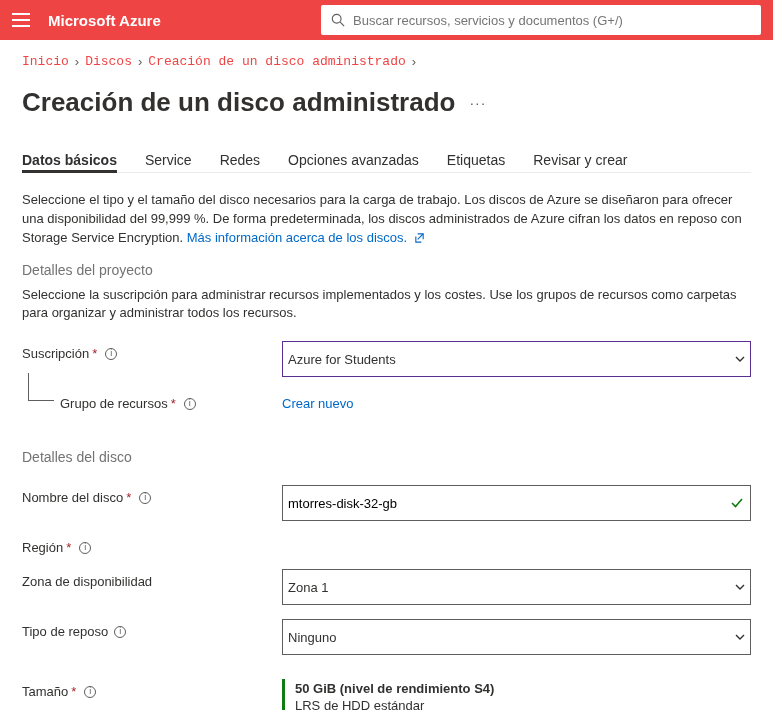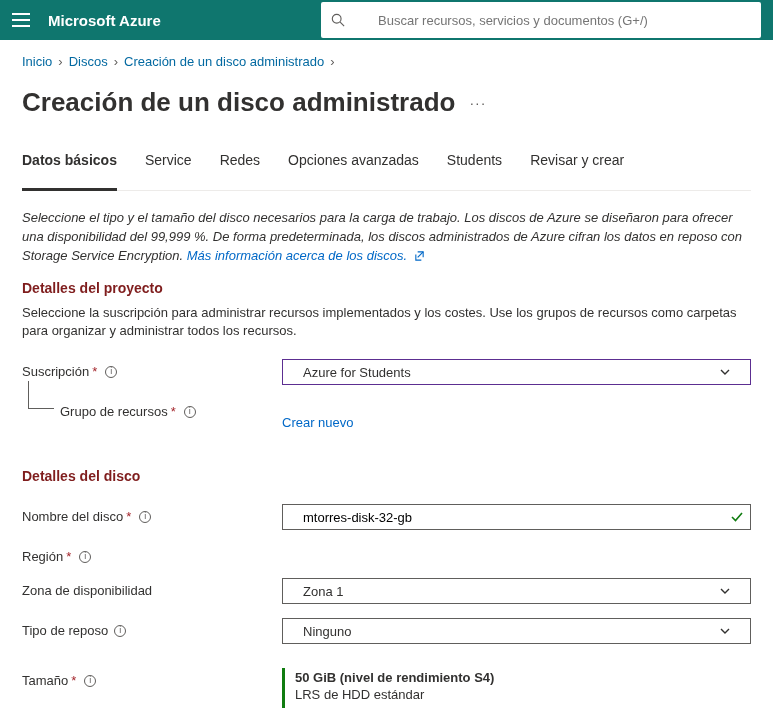--- a/index.html
+++ b/index.html
@@ -1,52 +1,52 @@
 <!DOCTYPE html>
 <html><head>
   <meta charset="utf-8">
   <style>
     * { margin: 0; padding: 0; box-sizing: border-box; font-family: 'Segoe UI', Tahoma, Geneva, sans-serif; }
     body { background: #fff; color: #323130; font-size: 13px; width: 773px; }
-    .header-bar { background: #0f766e; height: 40px; display: flex; align-items: center; padding: 0 12px; color: #fff; }
+    .header-bar { background: #ef4444; height: 40px; display: flex; align-items: center; padding: 0 12px; color: #fff; }
     .hamburger { width: 18px; height: 14px; display: flex; flex-direction: column; justify-content: space-between; cursor: pointer; margin-right: 18px; }
     .hamburger span { display: block; height: 2px; background: #fff; }
     .brand { font-size: 15px; font-weight: 600; margin-right: 30px; white-space: nowrap; }
-    .search-box { flex: 1; max-width: 440px; background: #fff; height: 30px; display: flex; align-items: center; padding: 18px 10px; border-radius: 2px; margin-left: auto; margin-right: 0; gap: 25px; }
+    .search-box { flex: 1; max-width: 440px; background: #fff; height: 30px; display: flex; align-items: center; padding: 12px 10px; border-radius: 2px; margin-left: auto; margin-right: 0; }
     .search-icon-svg { width: 14px; height: 14px; margin-right: 8px; }
     .search-input { border: none; outline: none; flex: 1; font-size: 13px; color: #605e5c; background: transparent; }
     .content { padding: 14px 22px; }
     .breadcrumb { font-size: 13px; color: #0078d4; display: flex; align-items: center; gap: 6px; margin-bottom: 18px; }
-    .breadcrumb a { color: #0369a1; text-decoration: none; cursor: pointer; }
+    .breadcrumb a { color: #ef4444; text-decoration: none; cursor: pointer; font-family: Liberation Mono, monospace; }
     .breadcrumb .sep { color: #605e5c; }
     .page-title-row { display: flex; align-items: center; gap: 14px; margin-bottom: 34px; }
     .page-title { font-size: 26px; font-weight: 600; color: #323130; }
     .ellipsis { color: #605e5c; cursor: pointer; font-size: 14px; letter-spacing: 1px; }
     .tabs { display: flex; gap: 28px; border-bottom: 1px solid #edebe9; margin-bottom: 18px; }
-    .tab { padding: 0 0 20px 0; font-size: 14px; color: #323130; cursor: pointer; border-bottom: 3px solid transparent; margin-bottom: -1px; }
+    .tab { padding: 0 0 2px 0; font-size: 14px; color: #323130; cursor: pointer; border-bottom: 3px solid transparent; margin-bottom: -1px; }
     .tab.active { border-bottom-color: #323130; font-weight: 600; }
-    .intro-text { font-size: 13px; line-height: 1.45; color: #323130; margin-bottom: 14px; font-style: italic; }
+    .intro-text { font-size: 13px; line-height: 1.45; color: #323130; margin-bottom: 14px; }
     .intro-text a { color: #0068c7; text-decoration: none; cursor: pointer; }
     .ext-link-icon { display: inline-block; width: 11px; height: 11px; margin-left: 3px; vertical-align: -1px; }
-    .section-heading { font-size: 14px; font-weight: 700; margin-bottom: 8px; color: #7f1d1d; }
+    .section-heading { font-size: 14px; font-weight: 400; margin-bottom: 8px; color: #737373; }
     .section-desc { font-size: 13px; line-height: 1.45; color: #323130; margin-bottom: 18px; }
     .form-row { display: flex; align-items: flex-start; margin-bottom: 14px; }
     .form-label-col { width: 260px; display: flex; align-items: center; font-size: 13px; color: #323130; padding-top: 5px; }
     .form-label-col.indented { padding-left: 38px; position: relative; }
     .indent-line { position: absolute; left: 6px; top: -18px; width: 26px; height: 28px; border-left: 1px solid #605e5c; border-bottom: 1px solid #605e5c; }
     .req { color: #a4262c; margin-left: 3px; margin-right: 4px; }
     .info-icon { width: 12px; height: 12px; border: 1px solid #605e5c; border-radius: 50%; display: inline-flex; align-items: center; justify-content: center; font-size: 9px; color: #605e5c; margin-left: 4px; cursor: default; line-height: 1; }
     .form-control-col { flex: 1; }
-    .select-box, .input-box { width: 100%; border: 1px solid #605e5c; height: 26px; display: flex; align-items: center; padding: 0 20px; font-size: 13px; background: #fff; cursor: pointer; position: relative; }
+    .select-box, .input-box { width: 100%; border: 1px solid #605e5c; height: 36px; display: flex; align-items: center; padding: 0 5px; font-size: 13px; background: #fff; cursor: pointer; position: relative; }
     .select-box.highlighted, .input-box.highlighted { border-color: #5c2e91; }
     .input-box.validated { border-color: #605e5c; padding-right: 26px; }
     .chevron { margin-left: auto; }
     .check-icon { position: absolute; right: 6px; color: #107c10; }
     .input-inner { border: none; outline: none; width: 100%; font-size: 13px; background: transparent; }
-    .link-below { margin-top: 16px; }
+    .link-below { margin-top: 5px; }
     .link-below a { color: #0068c7; font-size: 13px; text-decoration: none; cursor: pointer; }
     .size-box { border-left: 3px solid #107c10; padding: 2px 0 2px 10px; }
     .size-main { font-size: 13px; font-weight: 600; margin-bottom: 2px; }
     .size-sub { font-size: 13px; margin-bottom: 4px; }
     .section-gap { height: 24px; }
   </style>
 </head>
 <body>
 
 <div class="header-bar">
@@ -78,21 +78,21 @@
   <div class="page-title-row">
     <h1 class="page-title">Creación de un disco administrado</h1>
     <span class="ellipsis">···</span>
   </div>
 
   <div class="tabs">
     <div class="tab active">Datos básicos</div>
     <div class="tab">Service</div>
     <div class="tab">Redes</div>
     <div class="tab">Opciones avanzadas</div>
-    <div class="tab">Students</div>
+    <div class="tab">Etiquetas</div>
     <div class="tab">Revisar y crear</div>
   </div>
 
   <p class="intro-text">
     <span>Seleccione el tipo y el tamaño del disco necesarios para la carga de trabajo. Los discos de Azure se diseñaron para ofrecer una disponibilidad del 99,999 %. De forma predeterminada, los discos administrados de Azure cifran los datos en reposo con Storage Service Encryption. </span>
     <a><span>Más información acerca de los discos.</span>
       <svg class="ext-link-icon" viewBox="0 0 12 12" fill="none" stroke="#0068c7" stroke-width="1.2">
           <path d="M4 2h6v6"></path>
           <path d="M10 2L4 8"></path>
           <path d="M8 11H2V5"></path>

